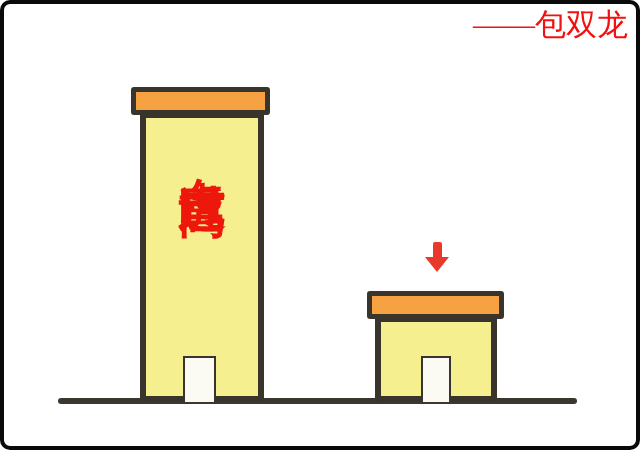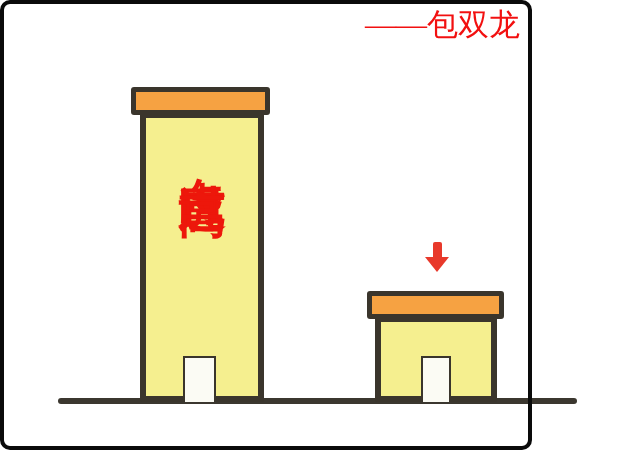--- a/index.html
+++ b/index.html
@@ -1,21 +1,21 @@
 <!DOCTYPE html>
 <html><head>
 <meta charset="utf-8">
 <style>
   * { margin: 0; padding: 0; box-sizing: border-box; }
   html, body { width: 640px; height: 450px; background: #ffffff; overflow: hidden; }
   body { font-family: "Liberation Serif", serif; }
 
   .canvas {
     position: relative;
-    width: 532px;
+    width: 640px;
     height: 450px;
     background: #ffffff;
   }
 
   .frame {
     position: absolute;
     inset: 0;
     border: 4px solid #0a0a0a;
     border-radius: 10px;
     pointer-events: none;

